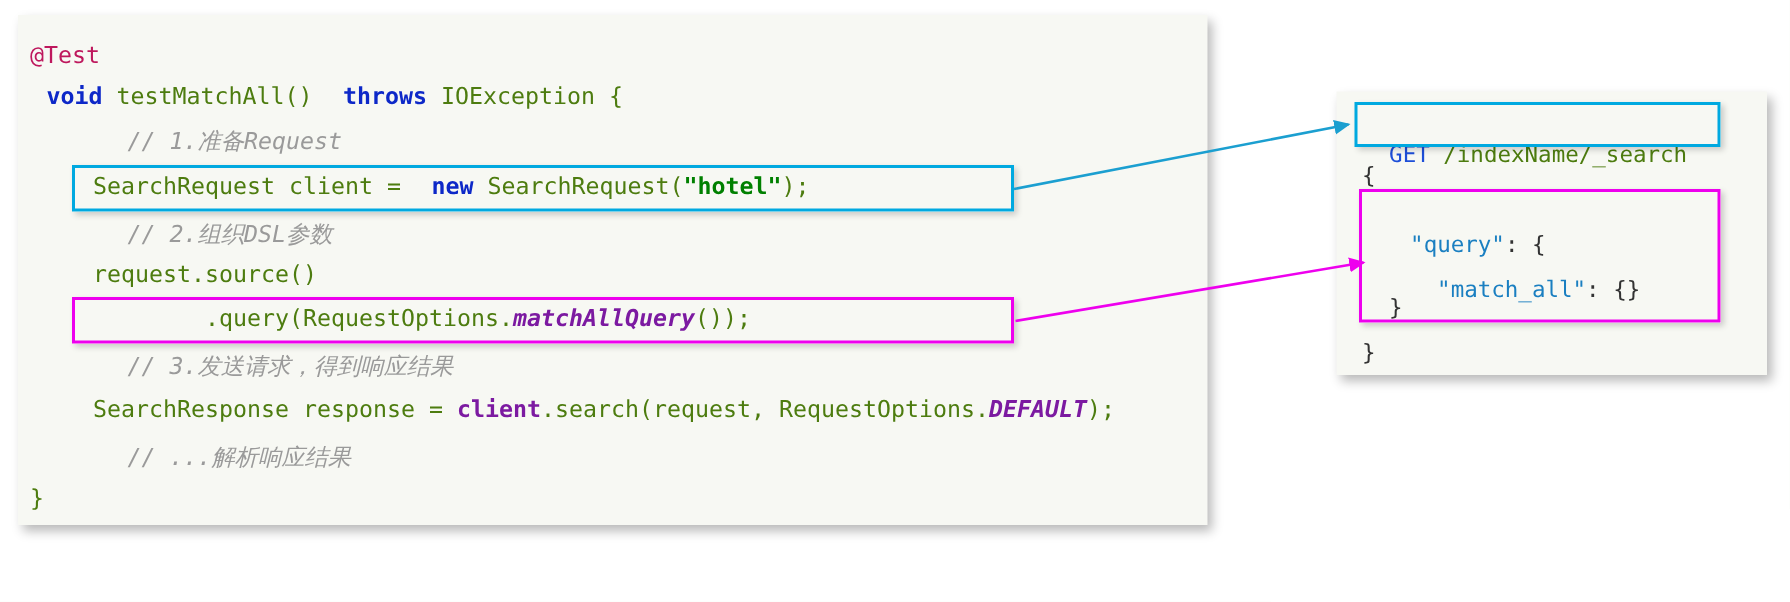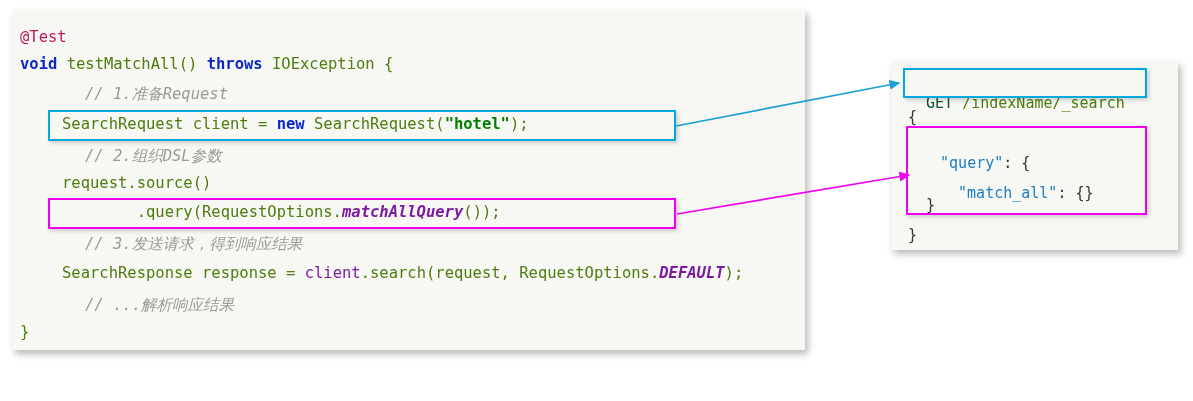--- a/index.html
+++ b/index.html
@@ -11,39 +11,39 @@
   #code-panel{left:12px;top:10px;width:793px;height:340px;}
   #dsl-panel{left:891px;top:61px;width:287px;height:189px;}
 
   
   .code-line{position:absolute;white-space:pre;font-size:15.5px;
              font-family:"DejaVu Sans Mono","Liberation Mono",monospace;
              color:#2b2b2b;letter-spacing:0px;}
   .ind1{left:62px;}
   .ind0{left:20px;}
 
-  .kw{color:#0d28c8;font-weight:bold;}
+  .kw{color:#0d28c8;font-weight:bold;margin-left:11px;}
   .ann{color:#be185d;}
   .str{color:#008000;font-weight:bold;}
-  .fld{color:#7c1aa1;font-weight:normal;}
+  .fld{color:#7c1aa1;font-weight:bold;}
   .stat{color:#7c1aa1;font-weight:bold;font-style:italic;text-align:right;}
   .cmt{color:#9a9a9a;font-style:italic;margin-left:23px;}
   .plain{color:#4d7c0f;}
 
   
   .hl{position:absolute;background:transparent;box-sizing:border-box;
       box-shadow:2px 2px 4px rgba(0,0,0,0.18);}
   #hl-request{left:48px;top:110px;width:628px;height:31px;border:2px solid #00a9e0;}
   #hl-query{left:48px;top:198px;width:628px;height:31px;border:2px solid #ee00ee;}
 
   
   .dsl-line{position:absolute;white-space:pre;font-size:15px;
             font-family:"DejaVu Sans Mono","Liberation Mono",monospace;
             color:#333333;}
-  .verb{color:#14532d;}
+  .verb{color:#1d4ed8;}
   .jkey{color:#1a7fc1;}
   .jpunc{color:#333333;}
 
   #hl-get{position:absolute;left:903px;top:68px;width:244px;height:30px;
           border:2px solid #00a9e0;box-sizing:border-box;
           box-shadow:2px 2px 4px rgba(0,0,0,0.18);}
   #hl-body{position:absolute;left:906px;top:126px;width:241px;height:89px;
            border:2px solid #ee00ee;box-sizing:border-box;
            box-shadow:2px 2px 4px rgba(0,0,0,0.18);}
 

